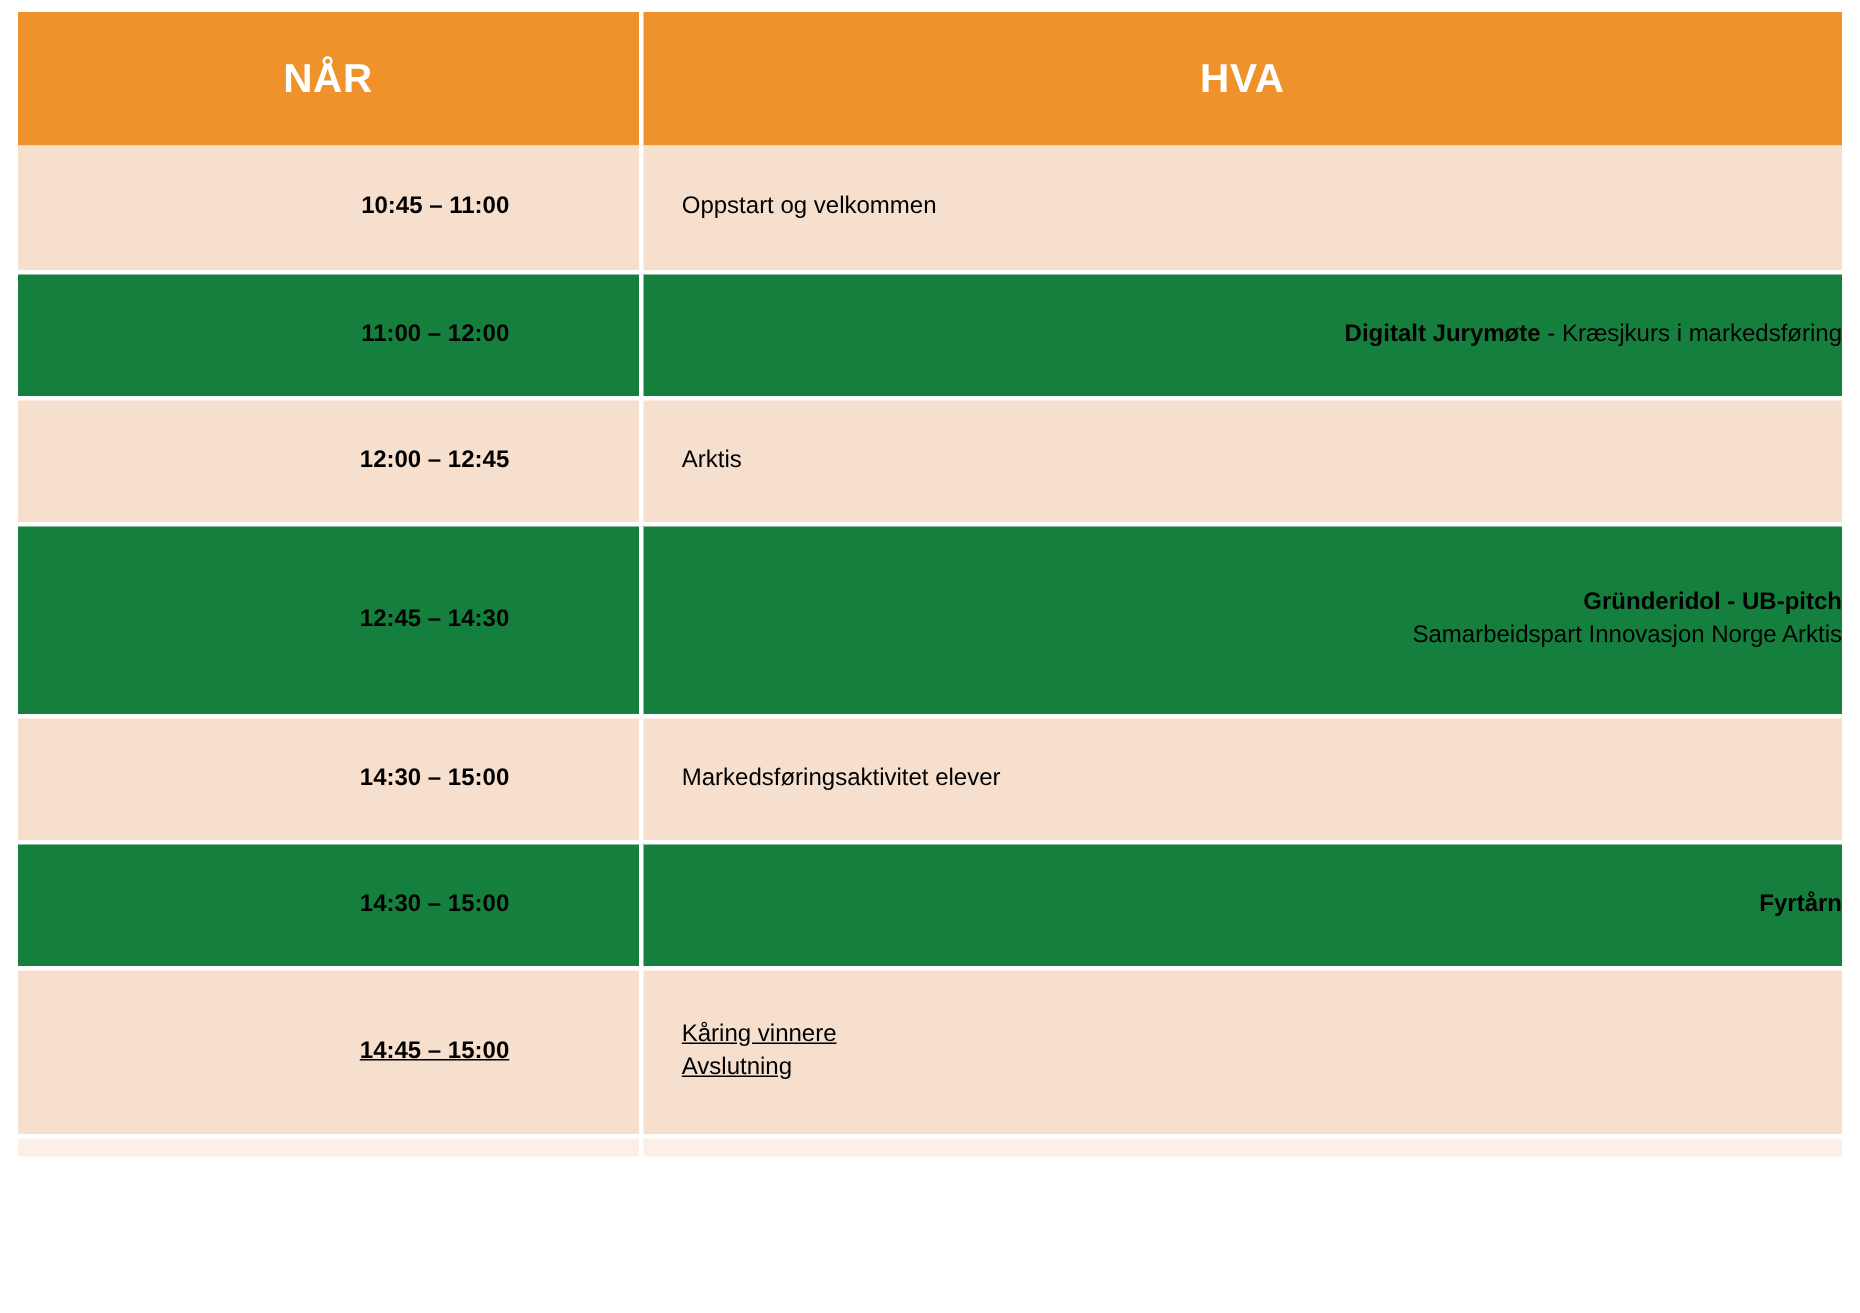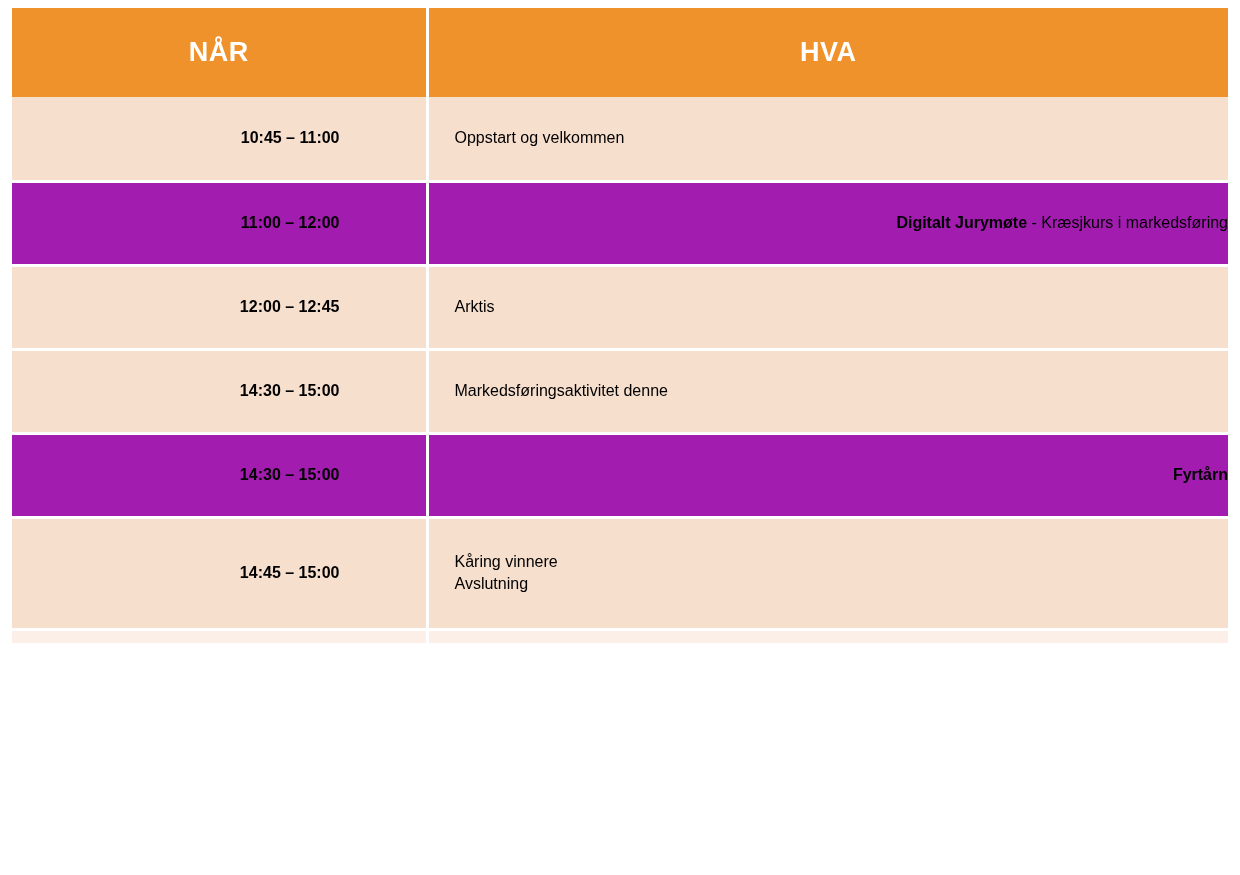--- a/index.html
+++ b/index.html
@@ -55,29 +55,29 @@
     font-weight: bold;
     padding-right: 86px;
     white-space: nowrap;
   }
   td.what {
     text-align: left;
     padding-left: 26px;
     line-height: 1.38;
   }
   tr.shade-a td { background: #F7DFCE; }
-  tr.shade-b td { background: #a21caf; text-align: right; }
+  tr.shade-b td { background: #15803d; text-align: right; }
 
   .row-h-1 { height: 84px; }
   .row-h-2 { height: 84px; }
   .row-h-3 { height: 84px; margin-left: 40px; }
   .row-h-4 { height: 128px; }
   .row-h-5 { height: 84px; }
   .row-h-6 { height: 84px; }
-  .row-h-7 { height: 112px; }
+  .row-h-7 { height: 112px; text-decoration: underline; }
   .row-h-8 { height: 92px; }
 
   .bold { font-weight: bold; }
   .line { display: block; }
   .tail-strip { height: 14px; }
   .tail-strip td { background: #FCEFE7; border-bottom: none; }
 </style>
 </head>
 <body>
 
@@ -109,25 +109,32 @@
         </td>
       </tr>
 
       <tr class="shade-a row-h-3">
         <td class="when">12:00 – 12:45</td>
         <td class="what">
           <span class="bold"></span><span>Arktis</span>
         </td>
       </tr>
 
+      <tr class="shade-b row-h-4">
+        <td class="when">12:45 – 14:30</td>
+        <td class="what">
+          <span class="line bold">Gründeridol - UB-pitch</span>
+          <span class="line">Samarbeidspart Innovasjon Norge Arktis</span>
+        </td>
+      </tr>
 
       <tr class="shade-a row-h-5">
         <td class="when">14:30 – 15:00</td>
         <td class="what">
-          <span class="bold"></span><span>Markedsføringsaktivitet denne</span>
+          <span class="bold"></span><span>Markedsføringsaktivitet elever</span>
         </td>
       </tr>
 
       <tr class="shade-b row-h-6">
         <td class="when">14:30 – 15:00</td>
         <td class="what">
           <span class="bold">Fyrtårn</span><span></span>
         </td>
       </tr>
 

